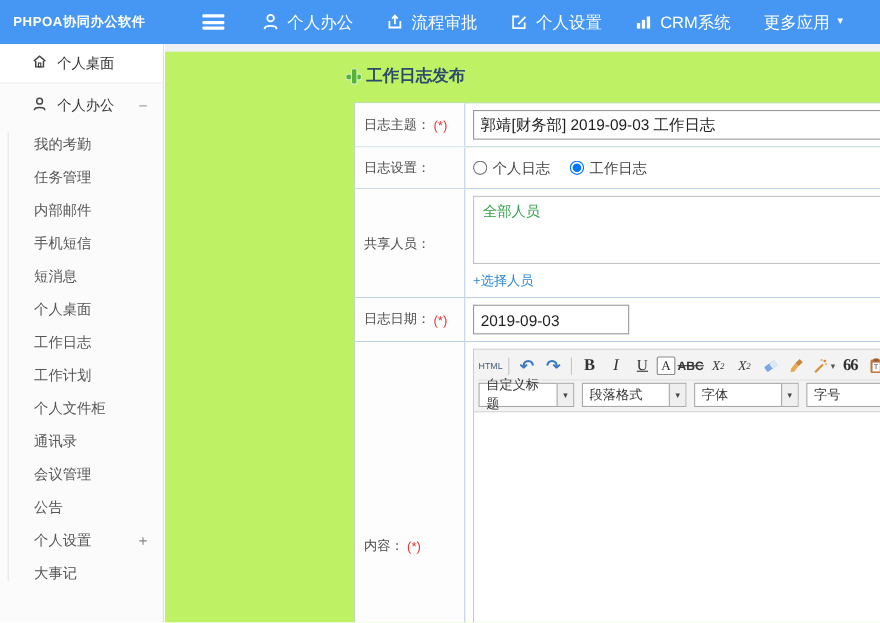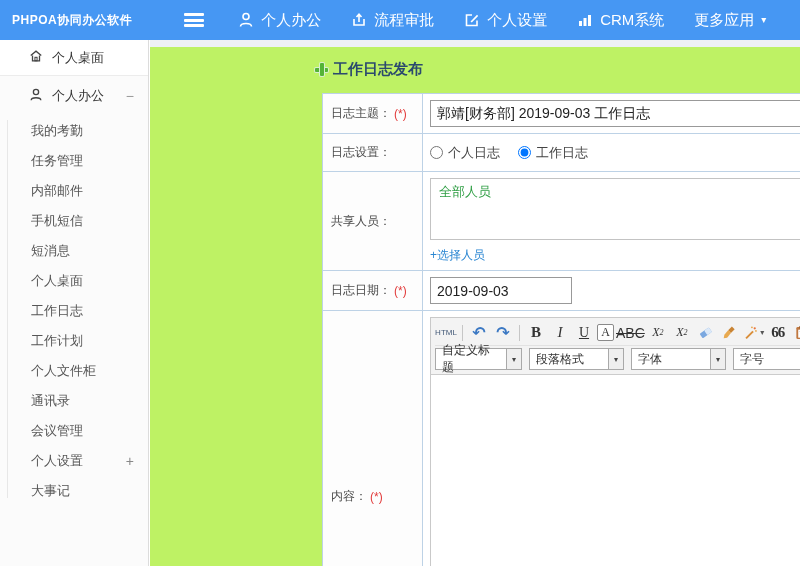--- a/index.html
+++ b/index.html
@@ -63,21 +63,21 @@
   .tb-row{display:flex;align-items:center;height:26px;gap:2px}
   .tb-row1{border-bottom:1px solid #e2e2e2}
   .tbtn{min-width:22px;height:22px;display:flex;align-items:center;justify-content:center;font-size:13px;color:#333;border-radius:2px;cursor:pointer;white-space:nowrap}
   .tsep{width:1px;height:16px;background:#c6c6c6;margin:0 3px}
   .b-html{font-size:8px;font-weight:normal;color:#445a78;letter-spacing:0}
   .b-undo,.b-redo{color:#3b78c3;font-size:16px;font-weight:bold}
   .b-bold{font-family:"Liberation Serif","DejaVu Serif",serif;font-weight:bold;font-size:15px}
   .b-italic{font-family:"Liberation Serif","DejaVu Serif",serif;font-style:italic;font-size:15px}
   .b-under{font-family:"Liberation Serif","DejaVu Serif",serif;text-decoration:underline;font-size:14px}
   .b-fontcolor{border:1px solid #8a8a8a;font-family:"Liberation Serif","DejaVu Serif",serif;font-size:12px;min-width:17px;height:17px;background:#fff}
-  .b-strike{font-size:14px;font-weight:normal;text-decoration:line-through}
+  .b-strike{font-size:11px;font-weight:bold;text-decoration:line-through}
   .b-supsub{font-size:12px;font-style:italic;font-family:"Liberation Serif","DejaVu Serif",serif}
   .b-supsub sup,.b-supsub sub{font-size:8px}
   .b-quote{font-family:"Liberation Serif","DejaVu Serif",serif;font-weight:bold;font-size:15px;letter-spacing:-1px}
   .dd{display:flex;align-items:stretch;border:1px solid #a9a9a9;background:#fff;height:22px;font-size:12px;color:#333;margin-right:5px;cursor:pointer}
   .dd-label{display:flex;align-items:center;padding:0 6px}
   .dd-btn{width:15px;border-left:1px solid #a9a9a9;display:flex;align-items:center;justify-content:center;font-size:8px;color:#444;background:#efefef}
   .dd1 .dd-label{width:70px}.dd2 .dd-label{width:78px}.dd3 .dd-label{width:78px}.dd4 .dd-label{width:84px}
   .edit-area{height:300px;background:#fff;cursor:text}
 </style>
 </head>
@@ -182,20 +182,23 @@
         <span>工作计划</span>
       </div>
     <div class="sub-item">
         <span>个人文件柜</span>
       </div>
     <div class="sub-item">
         <span>通讯录</span>
       </div>
     <div class="sub-item">
         <span>会议管理</span>
+      </div>
+    <div class="sub-item">
+        <span>公告</span>
       </div>
     <div class="sub-item">
       <span>个人设置</span>
       <span class="plus">+</span>
     </div>
     <div class="sub-item">
         <span>大事记</span>
       </div>
   </div>
 </div>

